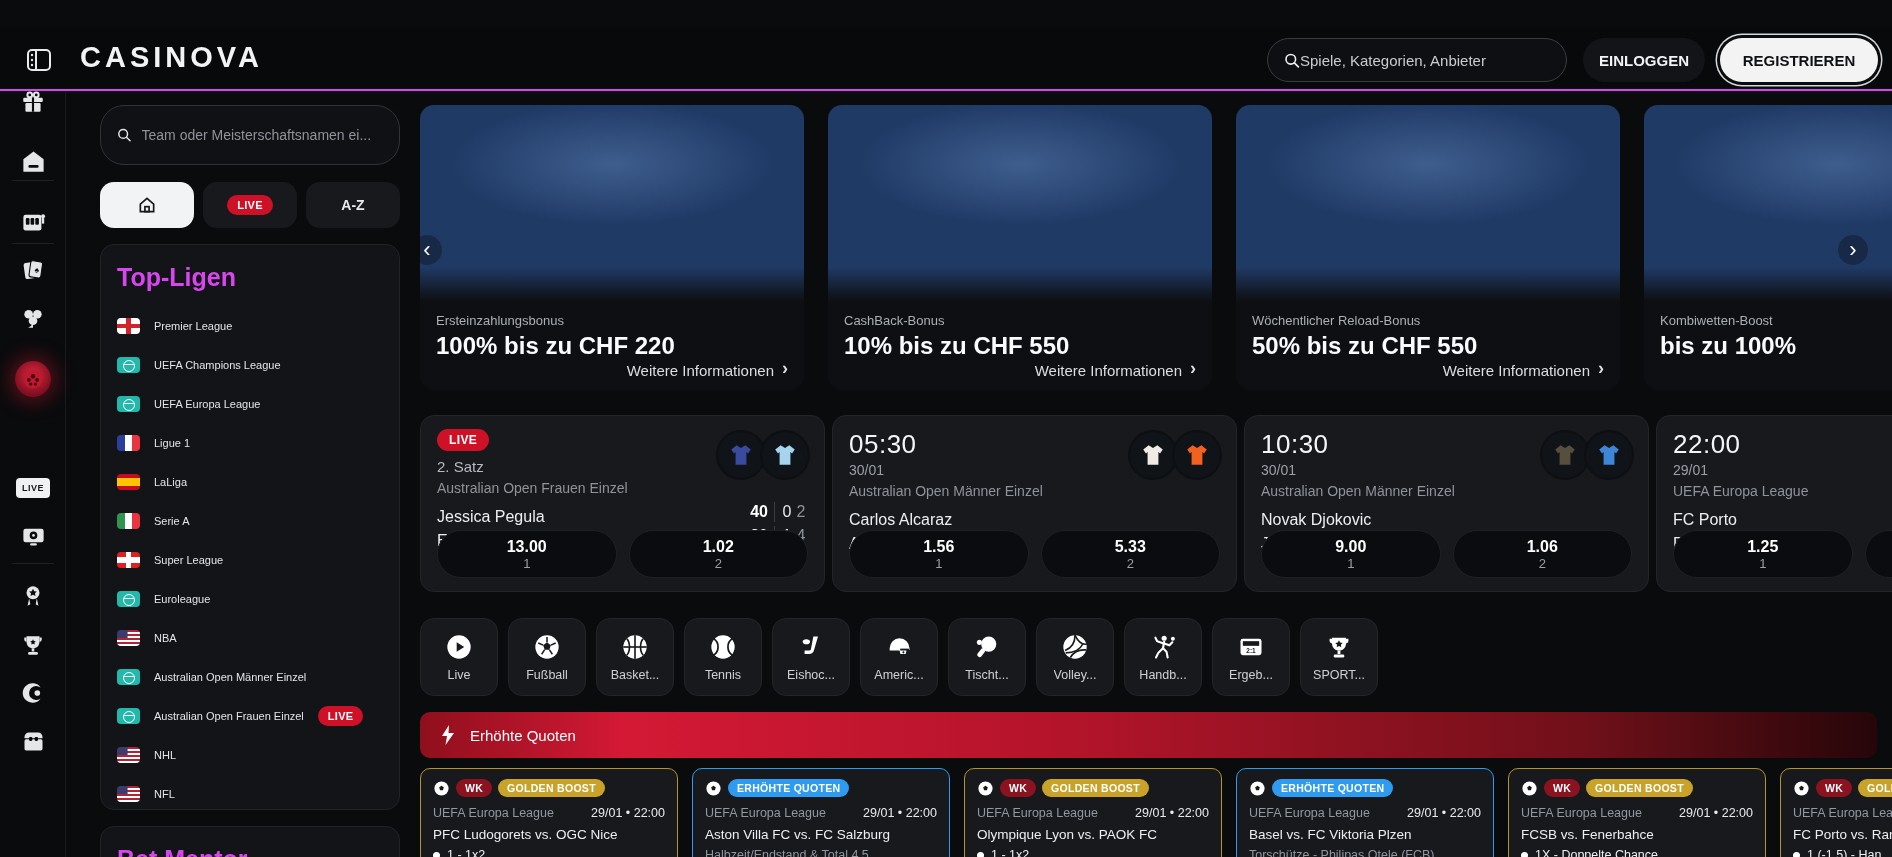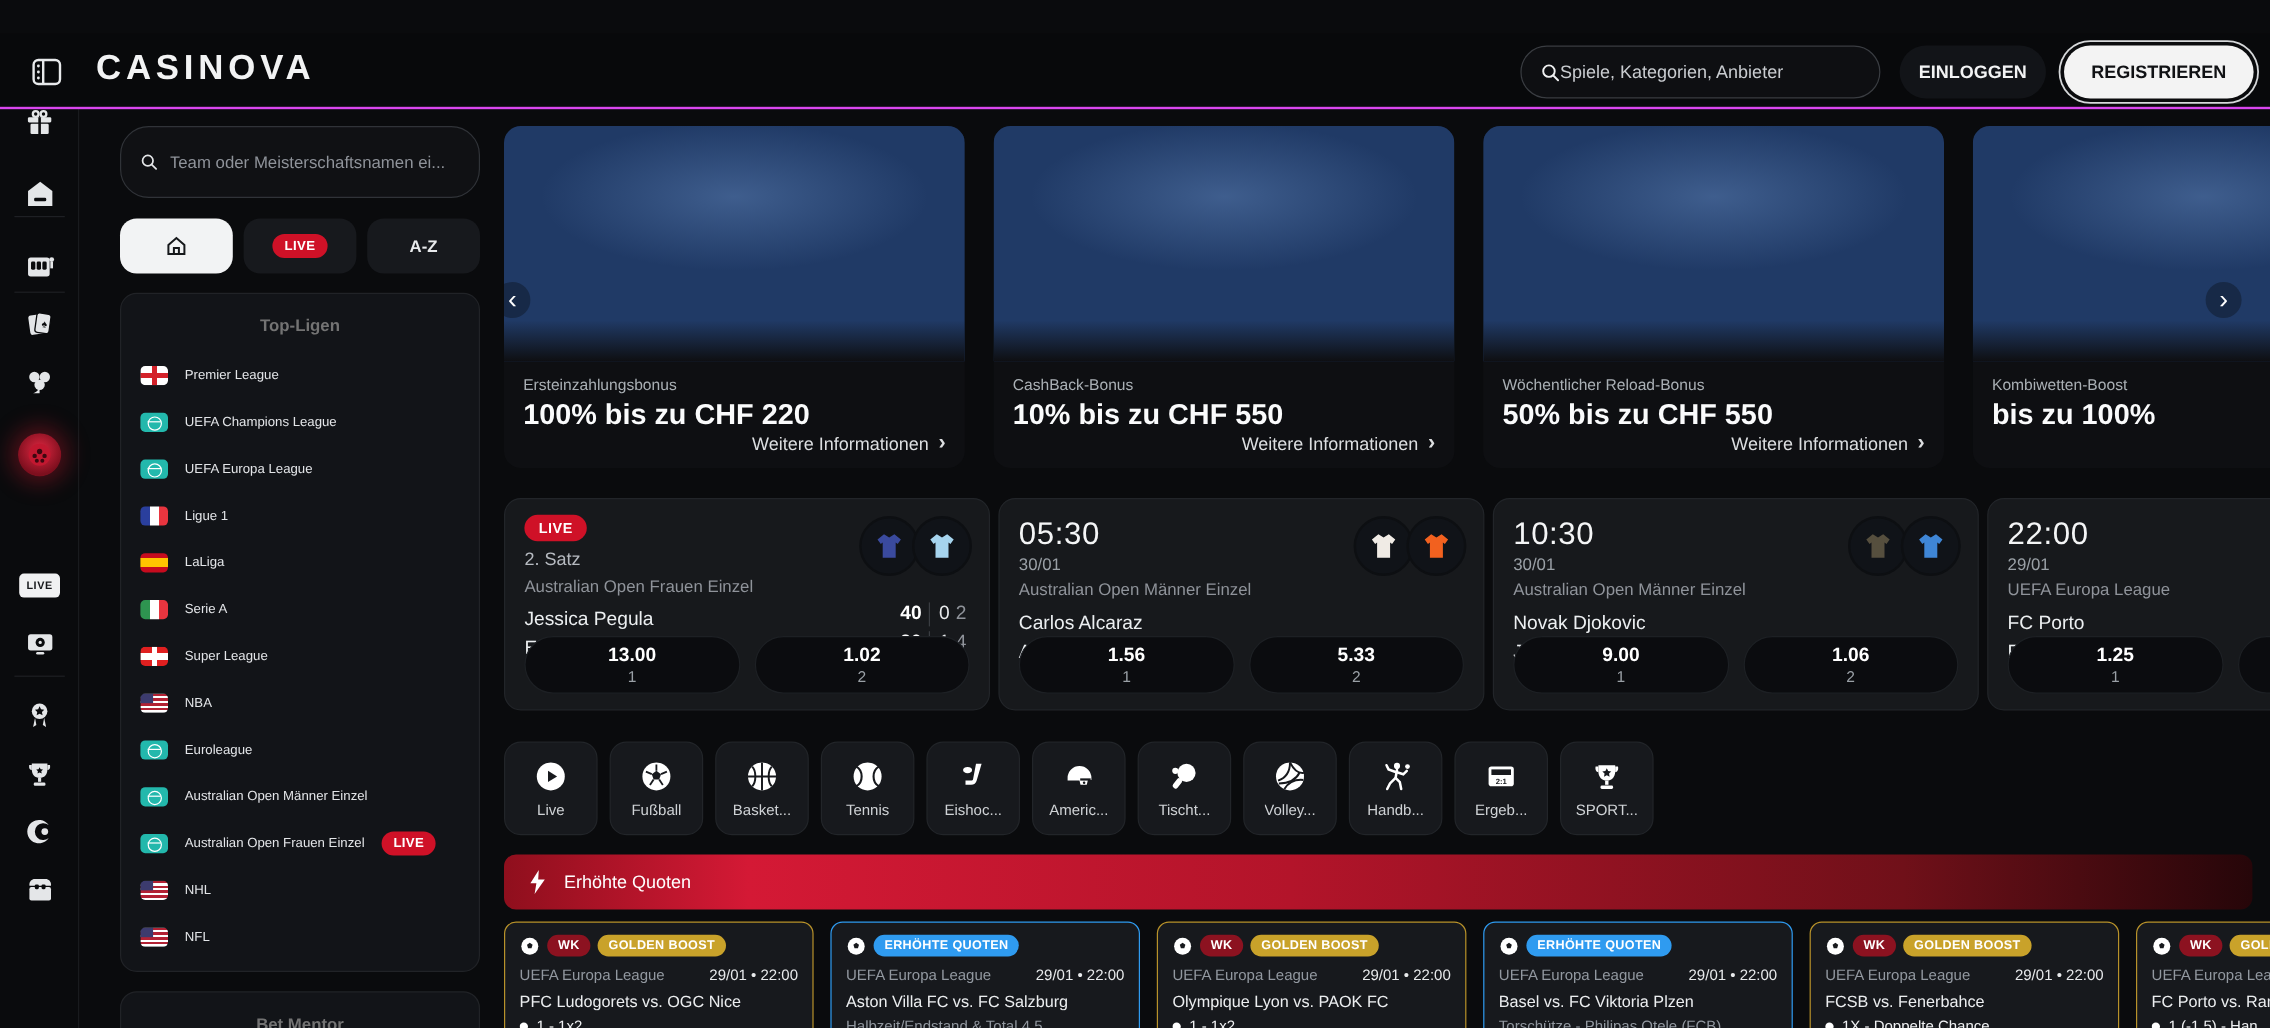--- a/index.html
+++ b/index.html
@@ -44,21 +44,21 @@
     font-family:"Liberation Sans", sans-serif; }
   .sb-search input::placeholder { color:#8f939a; }
   .sb-tabs { display:flex; gap:9px; margin-top:17px; }
   .sb-tab { flex:1; height:46px; border-radius:14px; background:#17191d; display:flex; align-items:center;
     justify-content:center; cursor:pointer; font-size:14px; font-weight:bold; color:#e8eaec; }
   .sb-tab.active { background:#f2f3f4; color:#16181b; }
   .pill-live { background:#cf1127; color:#fff; border-radius:11px; font-size:11px; font-weight:bold;
     padding:4px 10px; letter-spacing:.3px; }
   .panel { background:#121418; border:1px solid #212327; border-radius:14px; }
   .leagues { margin-top:16px; padding:18px 16px 14px; height:566px; overflow:hidden; }
-  .panel-title { font-size:14px; font-weight:bold; color:#737373;text-align:center; }
+  .panel-title { font-size:25px; font-weight:bold; color:#d946ef; }
   .league-list { margin-top:14px; }
   .league-item { display:flex; align-items:center; gap:14px; height:39px; cursor:pointer; }
   .league-item .lbl { font-size:11px; color:#e3e5e8; }
   .flag { width:23px; height:16px; border-radius:4px; flex:none; position:relative; overflow:hidden; }
   .flag[data-flag="england"] { background:
     linear-gradient(90deg, transparent 41%, #d3222a 41%, #d3222a 59%, transparent 59%),
     linear-gradient(0deg, transparent 36%, #d3222a 36%, #d3222a 64%, transparent 64%), #fff; }
   .flag[data-flag="france"] { background:linear-gradient(90deg,#2a3f9d 33%,#fff 33% 66%,#e8353f 66%); }
   .flag[data-flag="italy"] { background:linear-gradient(90deg,#2e9450 33%,#fff 33% 66%,#e8353f 66%); }
   .flag[data-flag="spain"] { background:linear-gradient(180deg,#c60b1e 27%,#ffc400 27% 73%,#c60b1e 73%); }
@@ -336,26 +336,26 @@
       </div>
       <div class="league-item">
         <span class="flag" data-flag="italy"></span>
         <span class="lbl">Serie A</span>
       </div>
       <div class="league-item">
         <span class="flag" data-flag="switzerland"></span>
         <span class="lbl">Super League</span>
       </div>
       <div class="league-item">
+        <span class="flag" data-flag="globe"></span>
+        <span class="lbl">Euroleague</span>
+      </div>
+      <div class="league-item">
         <span class="flag" data-flag="usa"></span>
         <span class="lbl">NBA</span>
-      </div>
-      <div class="league-item">
-        <span class="flag" data-flag="globe"></span>
-        <span class="lbl">Euroleague</span>
       </div>
       <div class="league-item">
         <span class="flag" data-flag="globe"></span>
         <span class="lbl">Australian Open Männer Einzel</span>
       </div>
       <div class="league-item">
         <span class="flag" data-flag="globe"></span>
         <span class="lbl">Australian Open Frauen Einzel</span>
         <span class="pill-live">LIVE</span>
       </div>

